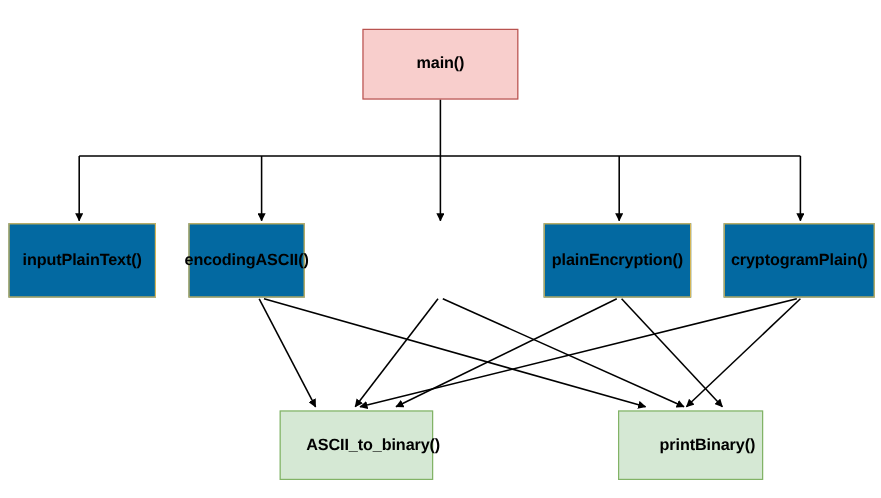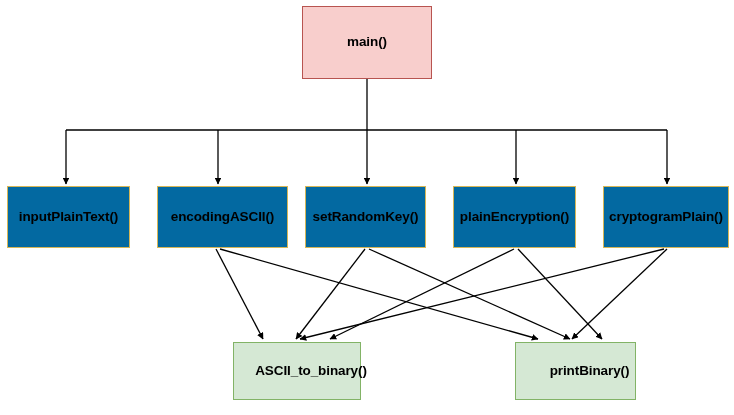--- a/index.html
+++ b/index.html
@@ -85,35 +85,32 @@
     <path d="M 365 249 L 296 339" fill="none" stroke="#000000" stroke-width="1.3" marker-end="url(#arrow)"></path>
     <path d="M 369 249 L 570 339" fill="none" stroke="#000000" stroke-width="1.3" marker-end="url(#arrow)"></path>
 
     <path d="M 514 249 L 330 339" fill="none" stroke="#000000" stroke-width="1.3" marker-end="url(#arrow)"></path>
     <path d="M 518 249 L 602 339" fill="none" stroke="#000000" stroke-width="1.3" marker-end="url(#arrow)"></path>
 
     <path d="M 664 249 L 300 339" fill="none" stroke="#000000" stroke-width="1.3" marker-end="url(#arrow)"></path>
     <path d="M 667 249 L 572 339" fill="none" stroke="#000000" stroke-width="1.3" marker-end="url(#arrow)"></path>
   </svg>
 
-  <div class="node node-root" style="left:302px; top:6px; width:130px; height:73px;">
+  <div class="node node-root" style="left:302px; top:24px; width:130px; height:59px;">
     <span class="node-label">main()</span>
   </div>
 
   <div class="node node-mid-alt" style="left:7px; top:186px; width:123px; height:62px;">
     <span class="node-label">inputPlainText()</span>
   </div>
 
-  <div class="node node-mid-alt" style="left:157px; top:186px; width:131px; height:62px;">
+  <div class="node node-mid-alt" style="left:157px; top:186px; width:97px; height:62px;">
     <span class="node-label">encodingASCII()</span>
   </div>
 
-  <div class="node node-mid-alt" style="left:305px; top:186px; width:121px; height:62px;">
-    <span class="node-label">setRandomKey()</span>
-  </div>
 
   <div class="node node-mid-alt" style="left:453px; top:186px; width:123px; height:62px;">
     <span class="node-label">plainEncryption()</span>
   </div>
 
   <div class="node node-mid-alt" style="left:603px; top:186px; width:126px; height:62px;text-align:right;">
     <span class="node-label">cryptogramPlain()</span>
   </div>
 
   <div class="node node-leaf" style="left:233px; top:342px; width:128px; height:58px;">

